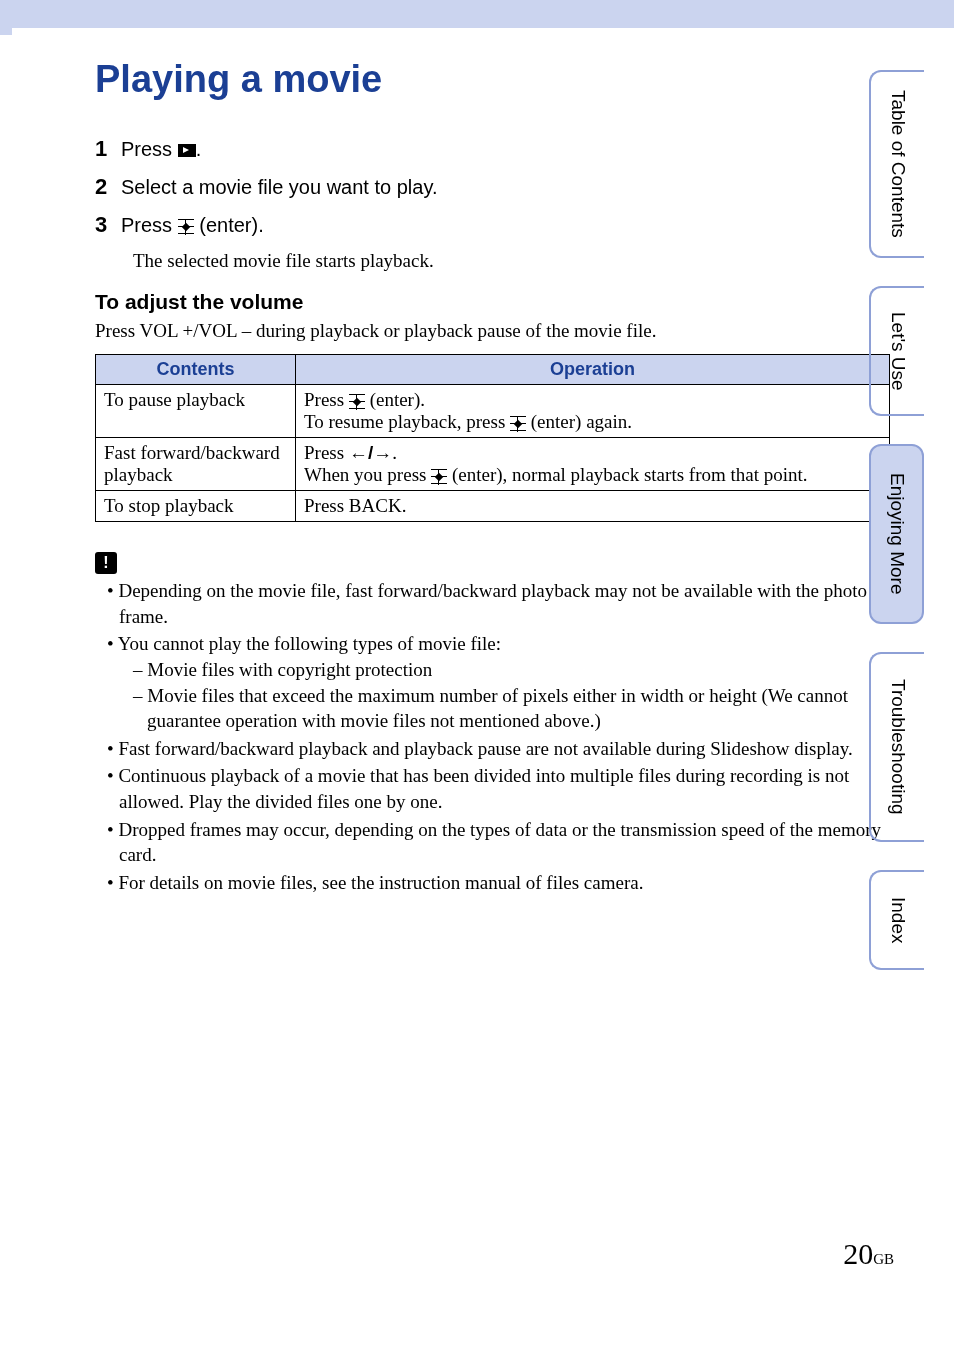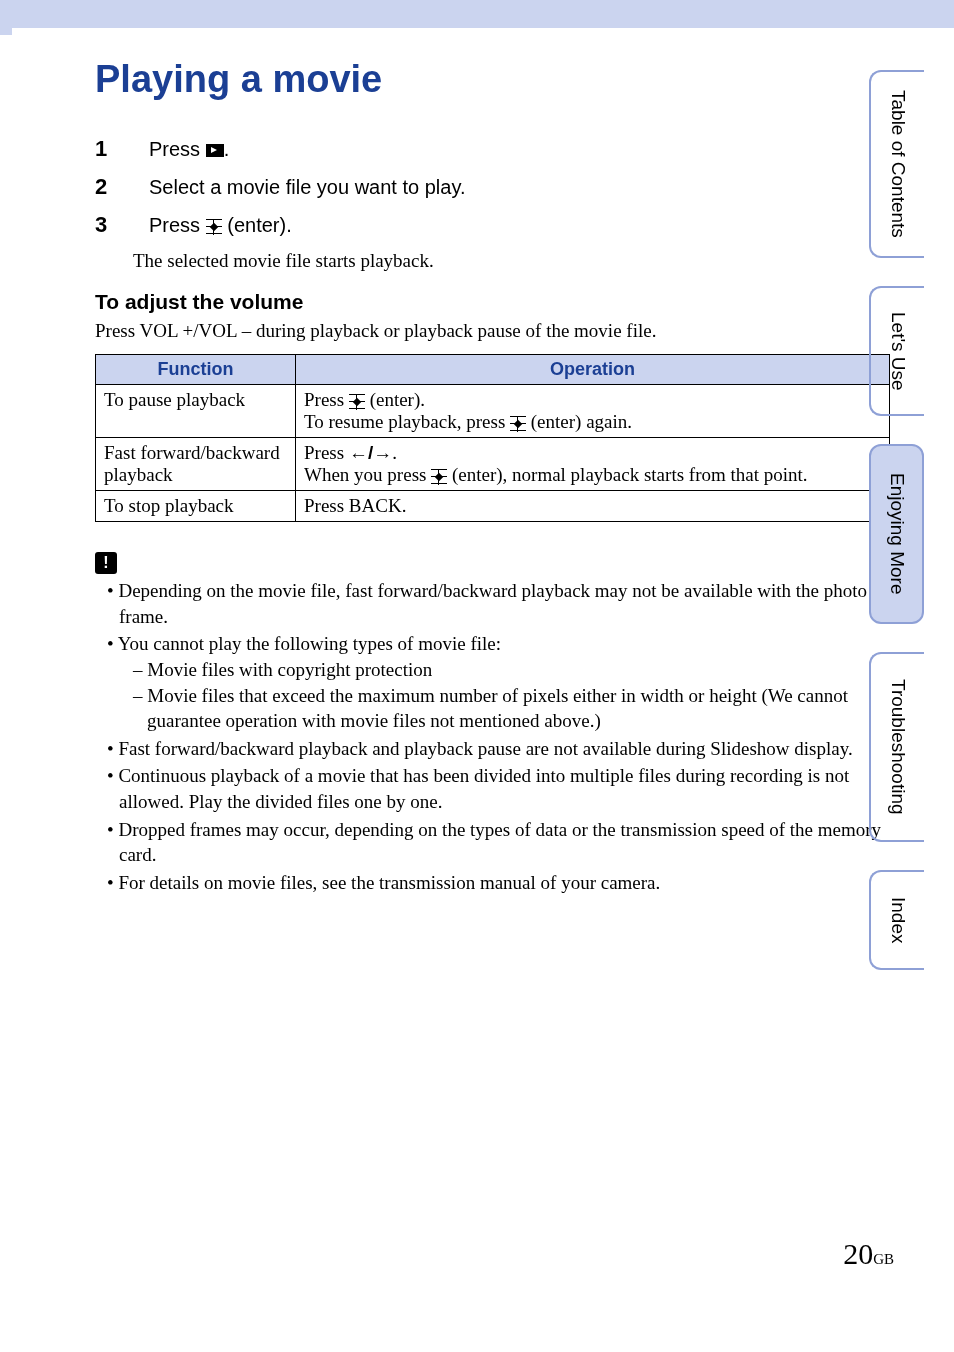--- a/index.html
+++ b/index.html
@@ -44,21 +44,20 @@
     }
     .step-num {
       font-family: Arial, Helvetica, sans-serif;
       font-weight: bold;
       font-size: 22px;
       min-width: 18px;
     }
     .step-text {
       font-family: Arial, Helvetica, sans-serif;
       font-size: 20px;
-      margin-left: 28px;
     }
     .step-sub {
       font-family: "Times New Roman", serif;
       font-size: 19px;
       margin-left: 38px;
       margin-top: 4px;
       margin-bottom: 18px;
     }
     .section-head {
       font-family: Arial, Helvetica, sans-serif;
@@ -248,21 +247,21 @@
       </li>
       <div class="step-sub">The selected movie file starts playback.</div>
     </ol>
 
   <div class="section-head">To adjust the volume</div>
   <div class="section-body">Press VOL +/VOL – during playback or playback pause of the movie file.</div>
 
   <table>
     <thead>
       <tr>
-        <th>Function</th>
+        <th>Contents</th>
         <th>Operation</th>
       </tr>
     </thead>
     <tbody>
         <tr>
           <td>To pause playback</td>
           <td>Press <span class="icon-enter"><span class="icon-enter-v"></span></span> (enter).<br>To resume playback, press <span class="icon-enter"><span class="icon-enter-v"></span></span> (enter) again.</td>
         </tr>
         <tr>
           <td>Fast forward/backward playback</td>
@@ -278,21 +277,21 @@
   <div class="note-icon">!</div>
   <ul class="notes">
       <li>Depending on the movie file, fast forward/backward playback may not be available with the photo frame.</li>
       <li>You cannot play the following types of movie file:<ul class="sublist">
           <li>Movie files with copyright protection</li>
           <li>Movie files that exceed the maximum number of pixels either in width or height (We cannot guarantee operation with movie files not mentioned above.)</li>
         </ul></li>
       <li>Fast forward/backward playback and playback pause are not available during Slideshow display.</li>
       <li>Continuous playback of a movie that has been divided into multiple files during recording is not allowed. Play the divided files one by one.</li>
       <li>Dropped frames may occur, depending on the types of data or the transmission speed of the memory card.</li>
-      <li>For details on movie files, see the transmission manual of your camera.</li>
+      <li>For details on movie files, see the instruction manual of files camera.</li>
     </ul>
 </div>
 
 <div class="side-tabs">
     <div class="tab tab-inactive" style="min-height: 150px;">Table of Contents</div>
     <div class="tab tab-inactive" style="min-height: 130px;">Let's Use</div>
     <div class="tab tab-active" style="min-height: 180px;">Enjoying More</div>
     <div class="tab tab-inactive" style="min-height: 190px;">Troubleshooting</div>
     <div class="tab tab-inactive" style="min-height: 100px;">Index</div>
   </div>

